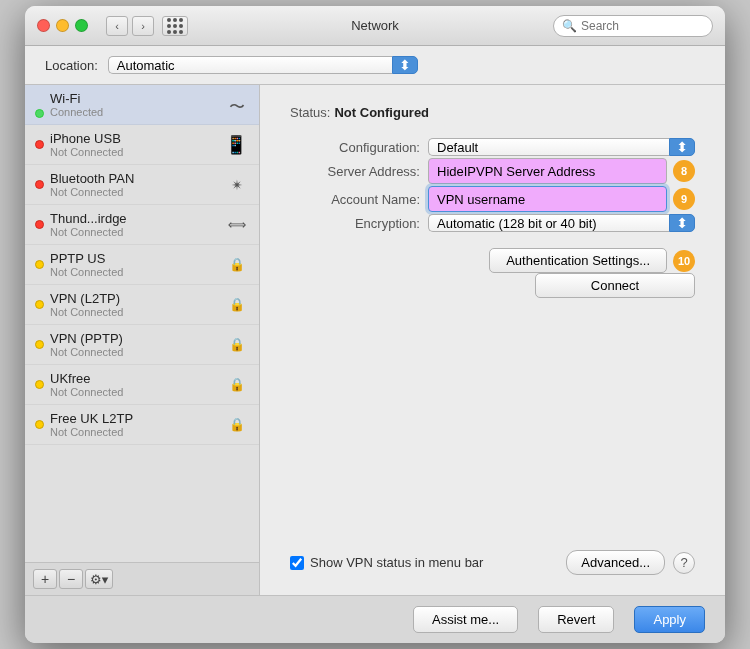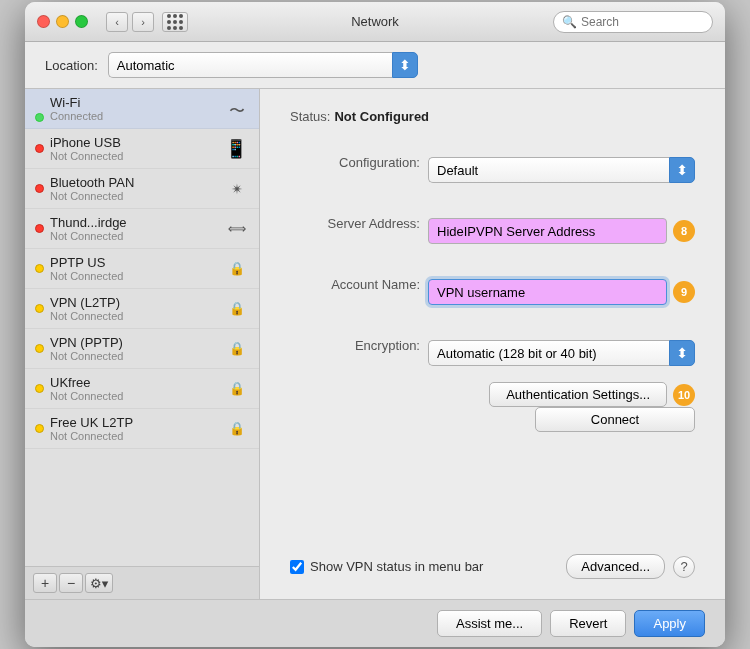--- a/index.html
+++ b/index.html
@@ -215,46 +215,45 @@
     }
     .status-value {
       font-size: 13px;
       font-weight: 700;
       color: #222;
       text-align: right;
     }
     .form-rows {
       display: flex;
       flex-direction: column;
-      gap: 20px;
+      gap: 2px;
       margin-bottom: 16px;
     }
     .form-row {
       display: flex;
       align-items: center;
     }
     .form-row-label {
       width: 130px;
       text-align: right;
       font-size: 13px;
       color: #555;
       margin-right: 8px;
     }
     .form-row-field {
       flex: 1;
-      margin-top: 15px;
     }
     .select-wrap {
       display: flex;
       align-items: stretch;
       width: 100%;
     }
     .field-select {
       flex: 1;
-      height: 26px;
+      height: 18px;
       background: linear-gradient(180deg, #ffffff, #f0f0f0);
       border: 1px solid #b0b0b0;
       border-right: none;
       border-radius: 5px 0 0 5px;
       padding: 0 8px;
       font-size: 13px;
       appearance: none;
       -webkit-appearance: none;
     }
     .select-arrow-btn {
@@ -342,21 +341,21 @@
       margin-left: 8px;
       cursor: pointer;
     }
     .footer-bar {
       display: flex;
       align-items: center;
       justify-content: flex-end;
       padding: 10px 20px;
       background: #d8d8d8;
       border-top: 1px solid #c0c0c0;
-      gap: 8px;
+      gap: 20px;
     }
     .footer-btn {
       background: linear-gradient(180deg, #ffffff, #e8e8e8);
       border: 1px solid #b0b0b0;
       border-radius: 5px;
       padding: 5px 18px;
       font-size: 13px;
       cursor: pointer;
     }
     .footer-btn.primary {

